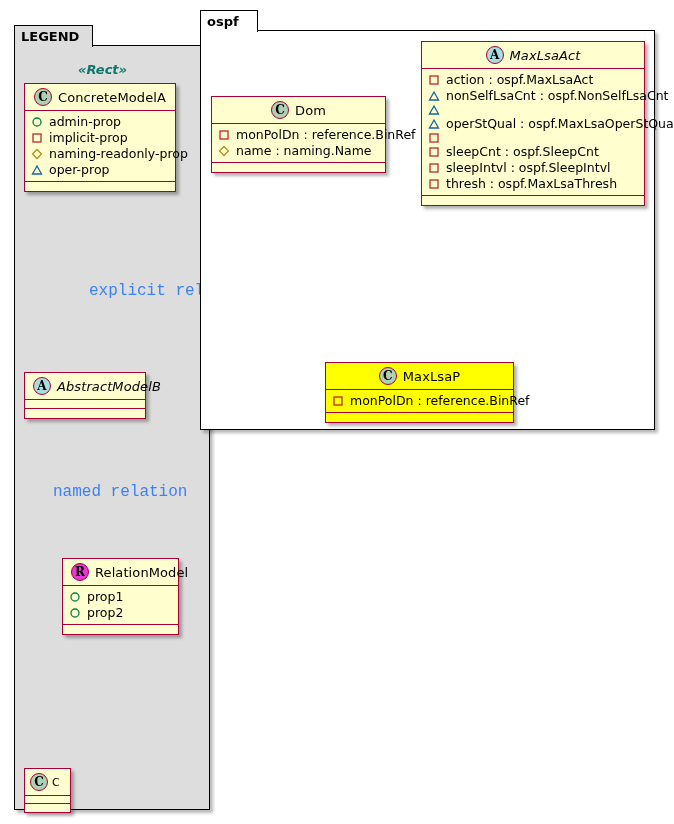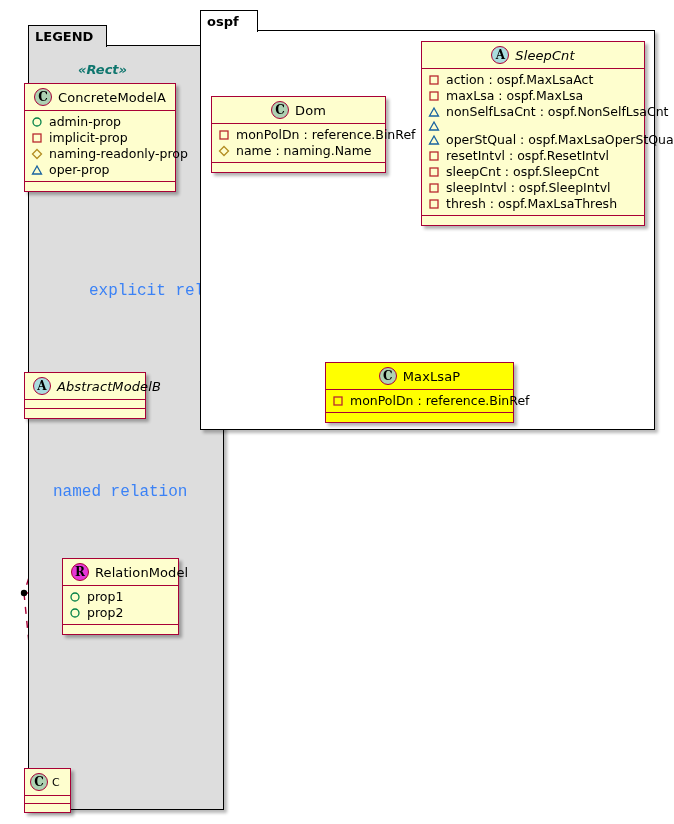--- a/index.html
+++ b/index.html
@@ -171,21 +171,21 @@
       <path d="M313,166 L324,171 L319,183 L308,178 Z" fill="#A80036"></path>
     </g>
 
      AMaxLsaP (hollow triangle at AMaxLsaP) --&gt;
     <g>
       <path d="M455,362 L489,233" stroke="#A80036" stroke-width="1.4" fill="none"></path>
       <path d="M491,218 L499,247 L478,241 Z" fill="#FEFECE" stroke="#A80036" stroke-width="1.5"></path>
     </g>
   </svg>
 
-  <div class="package legend-pkg" style="left:14px; top:45px; width:196px; height:765px;margin-left:14px;">
+  <div class="package legend-pkg" style="left:14px; top:45px; width:196px; height:765px;">
     <div class="package-tab grey-tab" style="width:79px;">
       <span>LEGEND</span>
       <span class="tab-corner"></span>
     </div>
   </div>
 
   <div class="stereotype-title" style="left:78px; top:62px;">«Rect»</div>
 
   <div class="uml-class" style="left:24px; top:83px; width:152px;">
     <div class="hdr">
@@ -289,57 +289,50 @@
           </svg>
         <span>name : naming.Name</span>
       </div>
     </div>
     <div class="footer"></div>
   </div>
 
   <div class="uml-class" style="left:421px; top:41px; width:224px;">
     <div class="hdr">
       <span class="badge a">A</span>
-      <span class="cname italic">SleepCnt</span>
+      <span class="cname italic">MaxLsaAct</span>
     </div>
     <div class="attrs">
       <div class="attr-row">
         <svg class="vis" viewBox="0 0 12 12">
             <rect x="2" y="2" width="8" height="8" fill="none" stroke="#B8292F" stroke-width="1.3"></rect>
           </svg>
         <span>action : ospf.MaxLsaAct</span>
       </div>
       <div class="attr-row">
         <svg class="vis" viewBox="0 0 12 12">
-            <rect x="2" y="2" width="8" height="8" fill="none" stroke="#B8292F" stroke-width="1.3"></rect>
-          </svg>
-        <span>maxLsa : ospf.MaxLsa</span>
-      </div>
-      <div class="attr-row">
-        <svg class="vis" viewBox="0 0 12 12">
             <path d="M6,2 L10.5,10 L1.5,10 Z" fill="none" stroke="#1963A0" stroke-width="1.3"></path>
           </svg>
         <span>nonSelfLsaCnt : ospf.NonSelfLsaCnt</span>
       </div>
       <div class="attr-row">
         <svg class="vis" viewBox="0 0 12 12">
             <path d="M6,2 L10.5,10 L1.5,10 Z" fill="none" stroke="#1963A0" stroke-width="1.3"></path>
           </svg>
       </div>
       <div class="attr-row">
         <svg class="vis" viewBox="0 0 12 12">
             <path d="M6,2 L10.5,10 L1.5,10 Z" fill="none" stroke="#1963A0" stroke-width="1.3"></path>
           </svg>
         <span>operStQual : ospf.MaxLsaOperStQual</span>
       </div>
       <div class="attr-row">
         <svg class="vis" viewBox="0 0 12 12">
             <rect x="2" y="2" width="8" height="8" fill="none" stroke="#B8292F" stroke-width="1.3"></rect>
           </svg>
-        <span>resetIntvl : ospf.ResetIntvl</span>
       </div>
       <div class="attr-row">
         <svg class="vis" viewBox="0 0 12 12">
             <rect x="2" y="2" width="8" height="8" fill="none" stroke="#B8292F" stroke-width="1.3"></rect>
           </svg>
         <span>sleepCnt : ospf.SleepCnt</span>
       </div>
       <div class="attr-row">
         <svg class="vis" viewBox="0 0 12 12">
             <rect x="2" y="2" width="8" height="8" fill="none" stroke="#B8292F" stroke-width="1.3"></rect>

